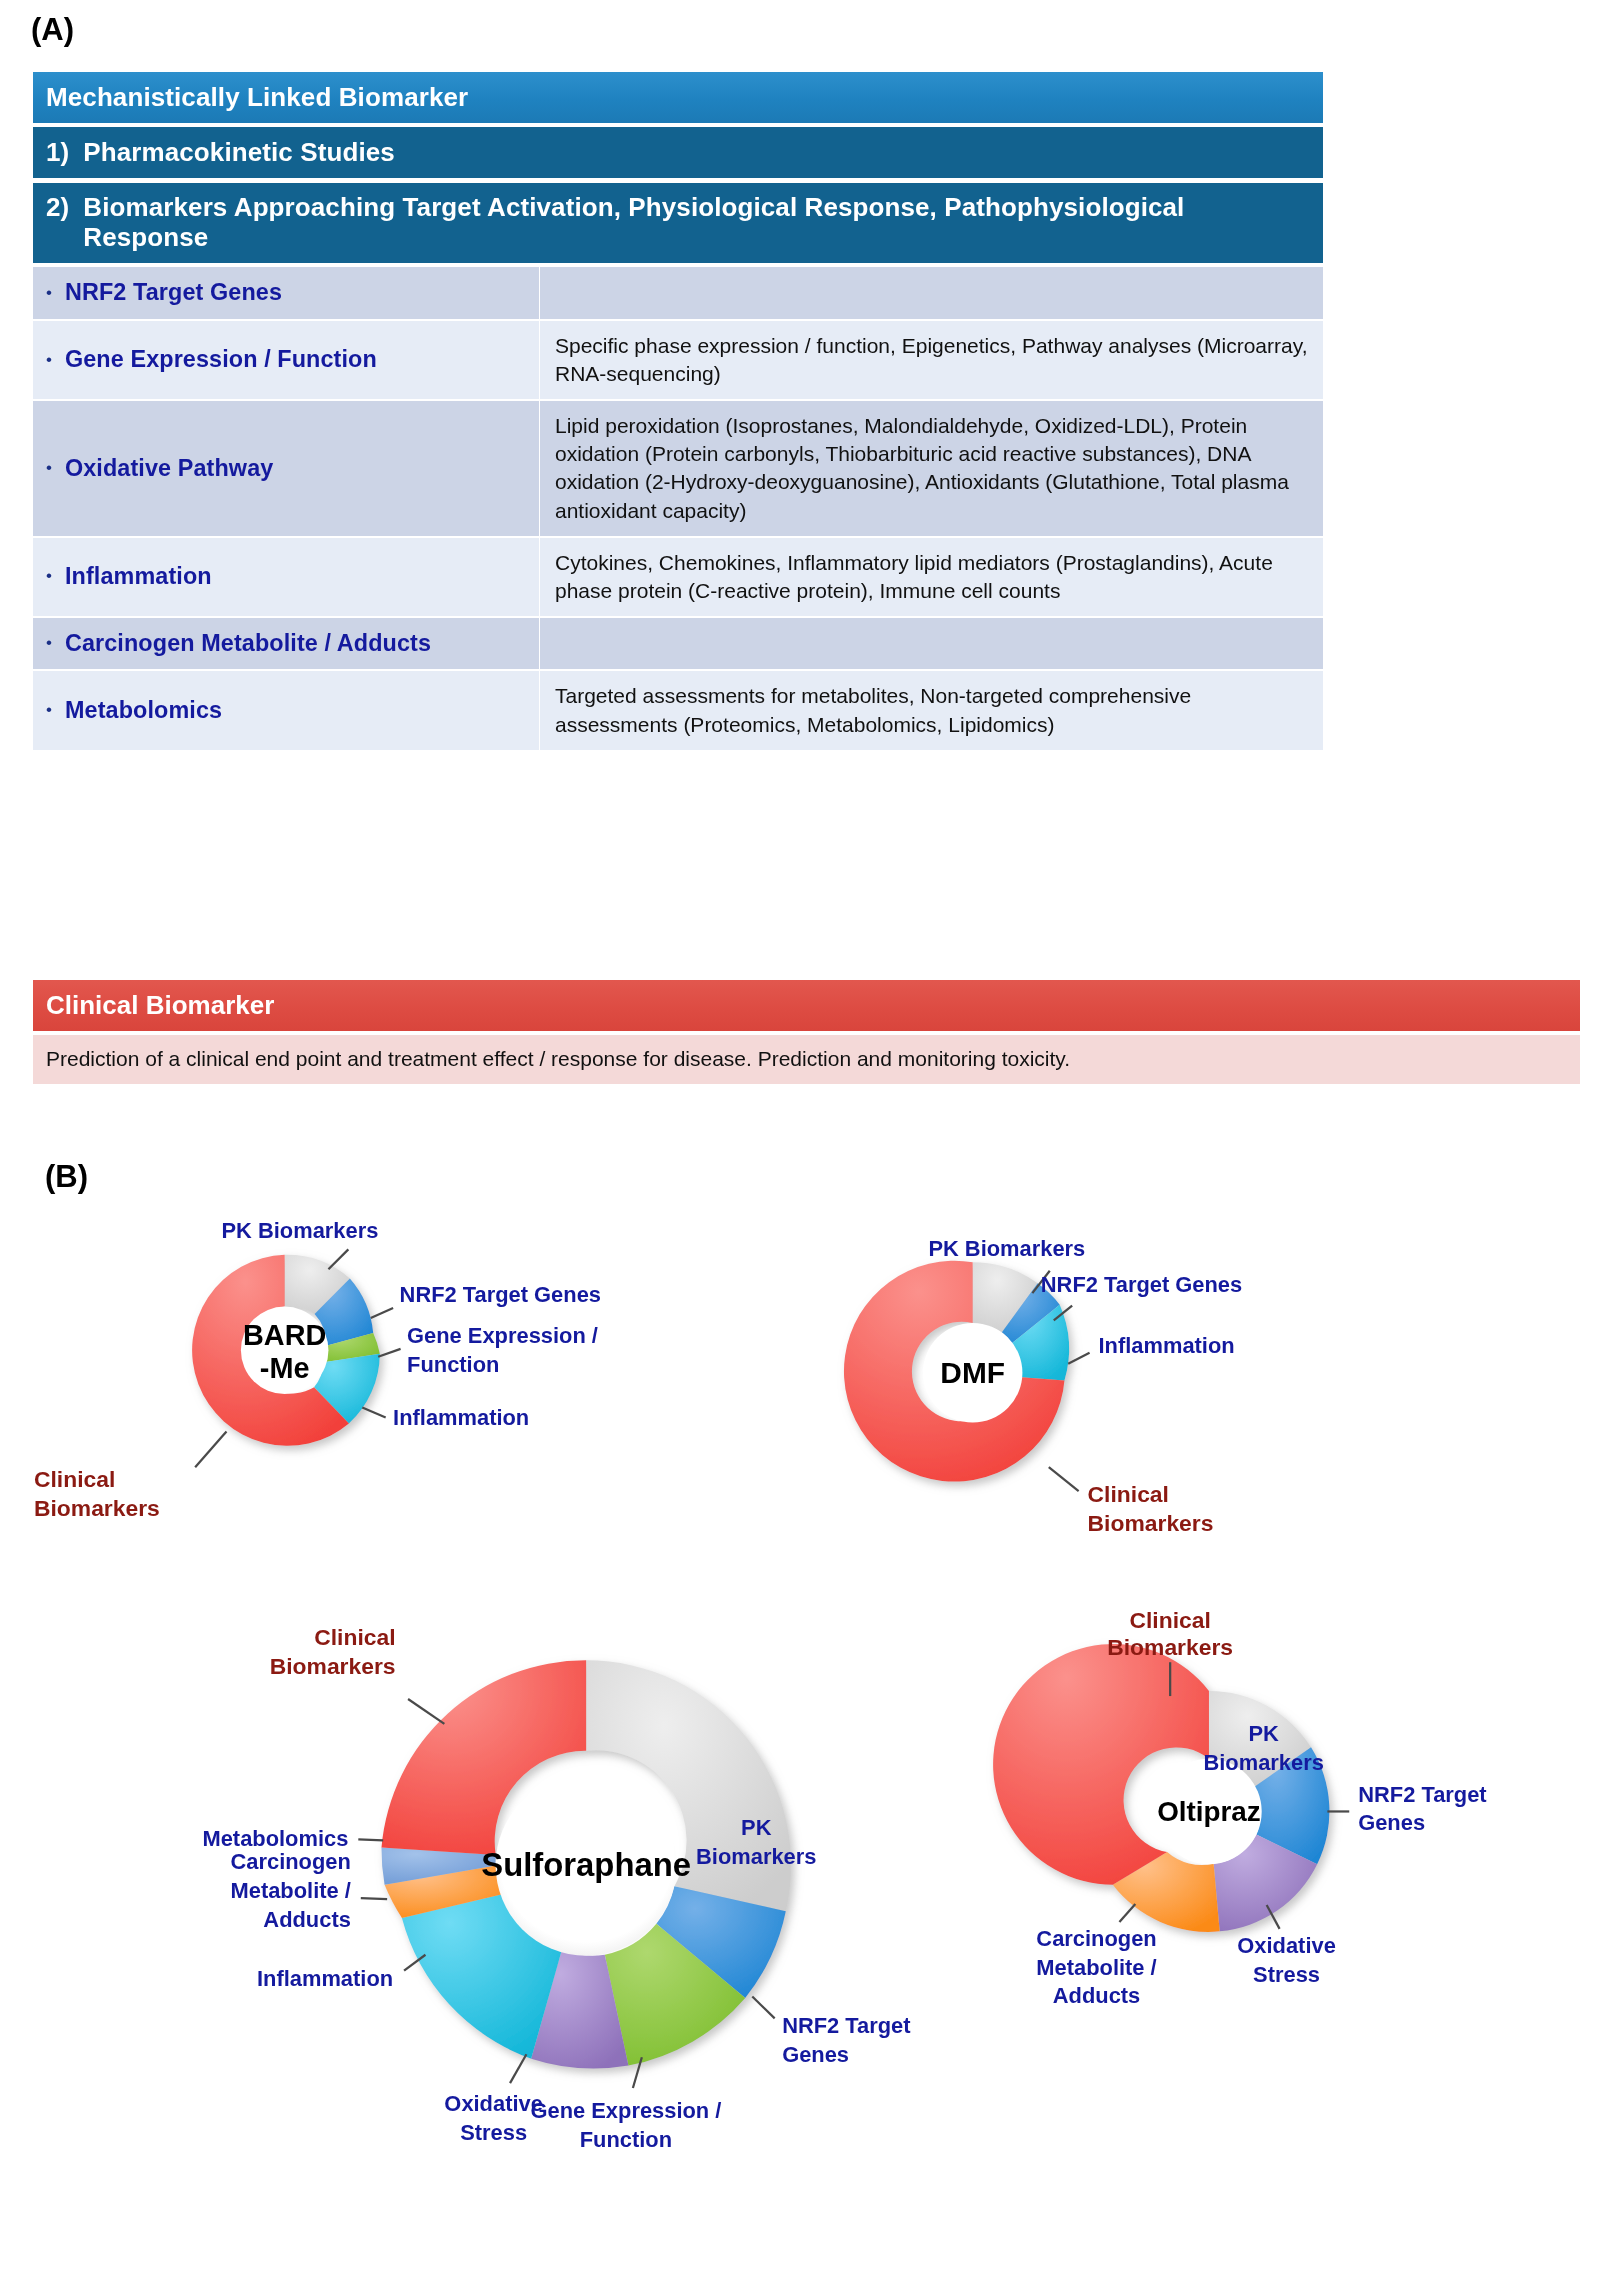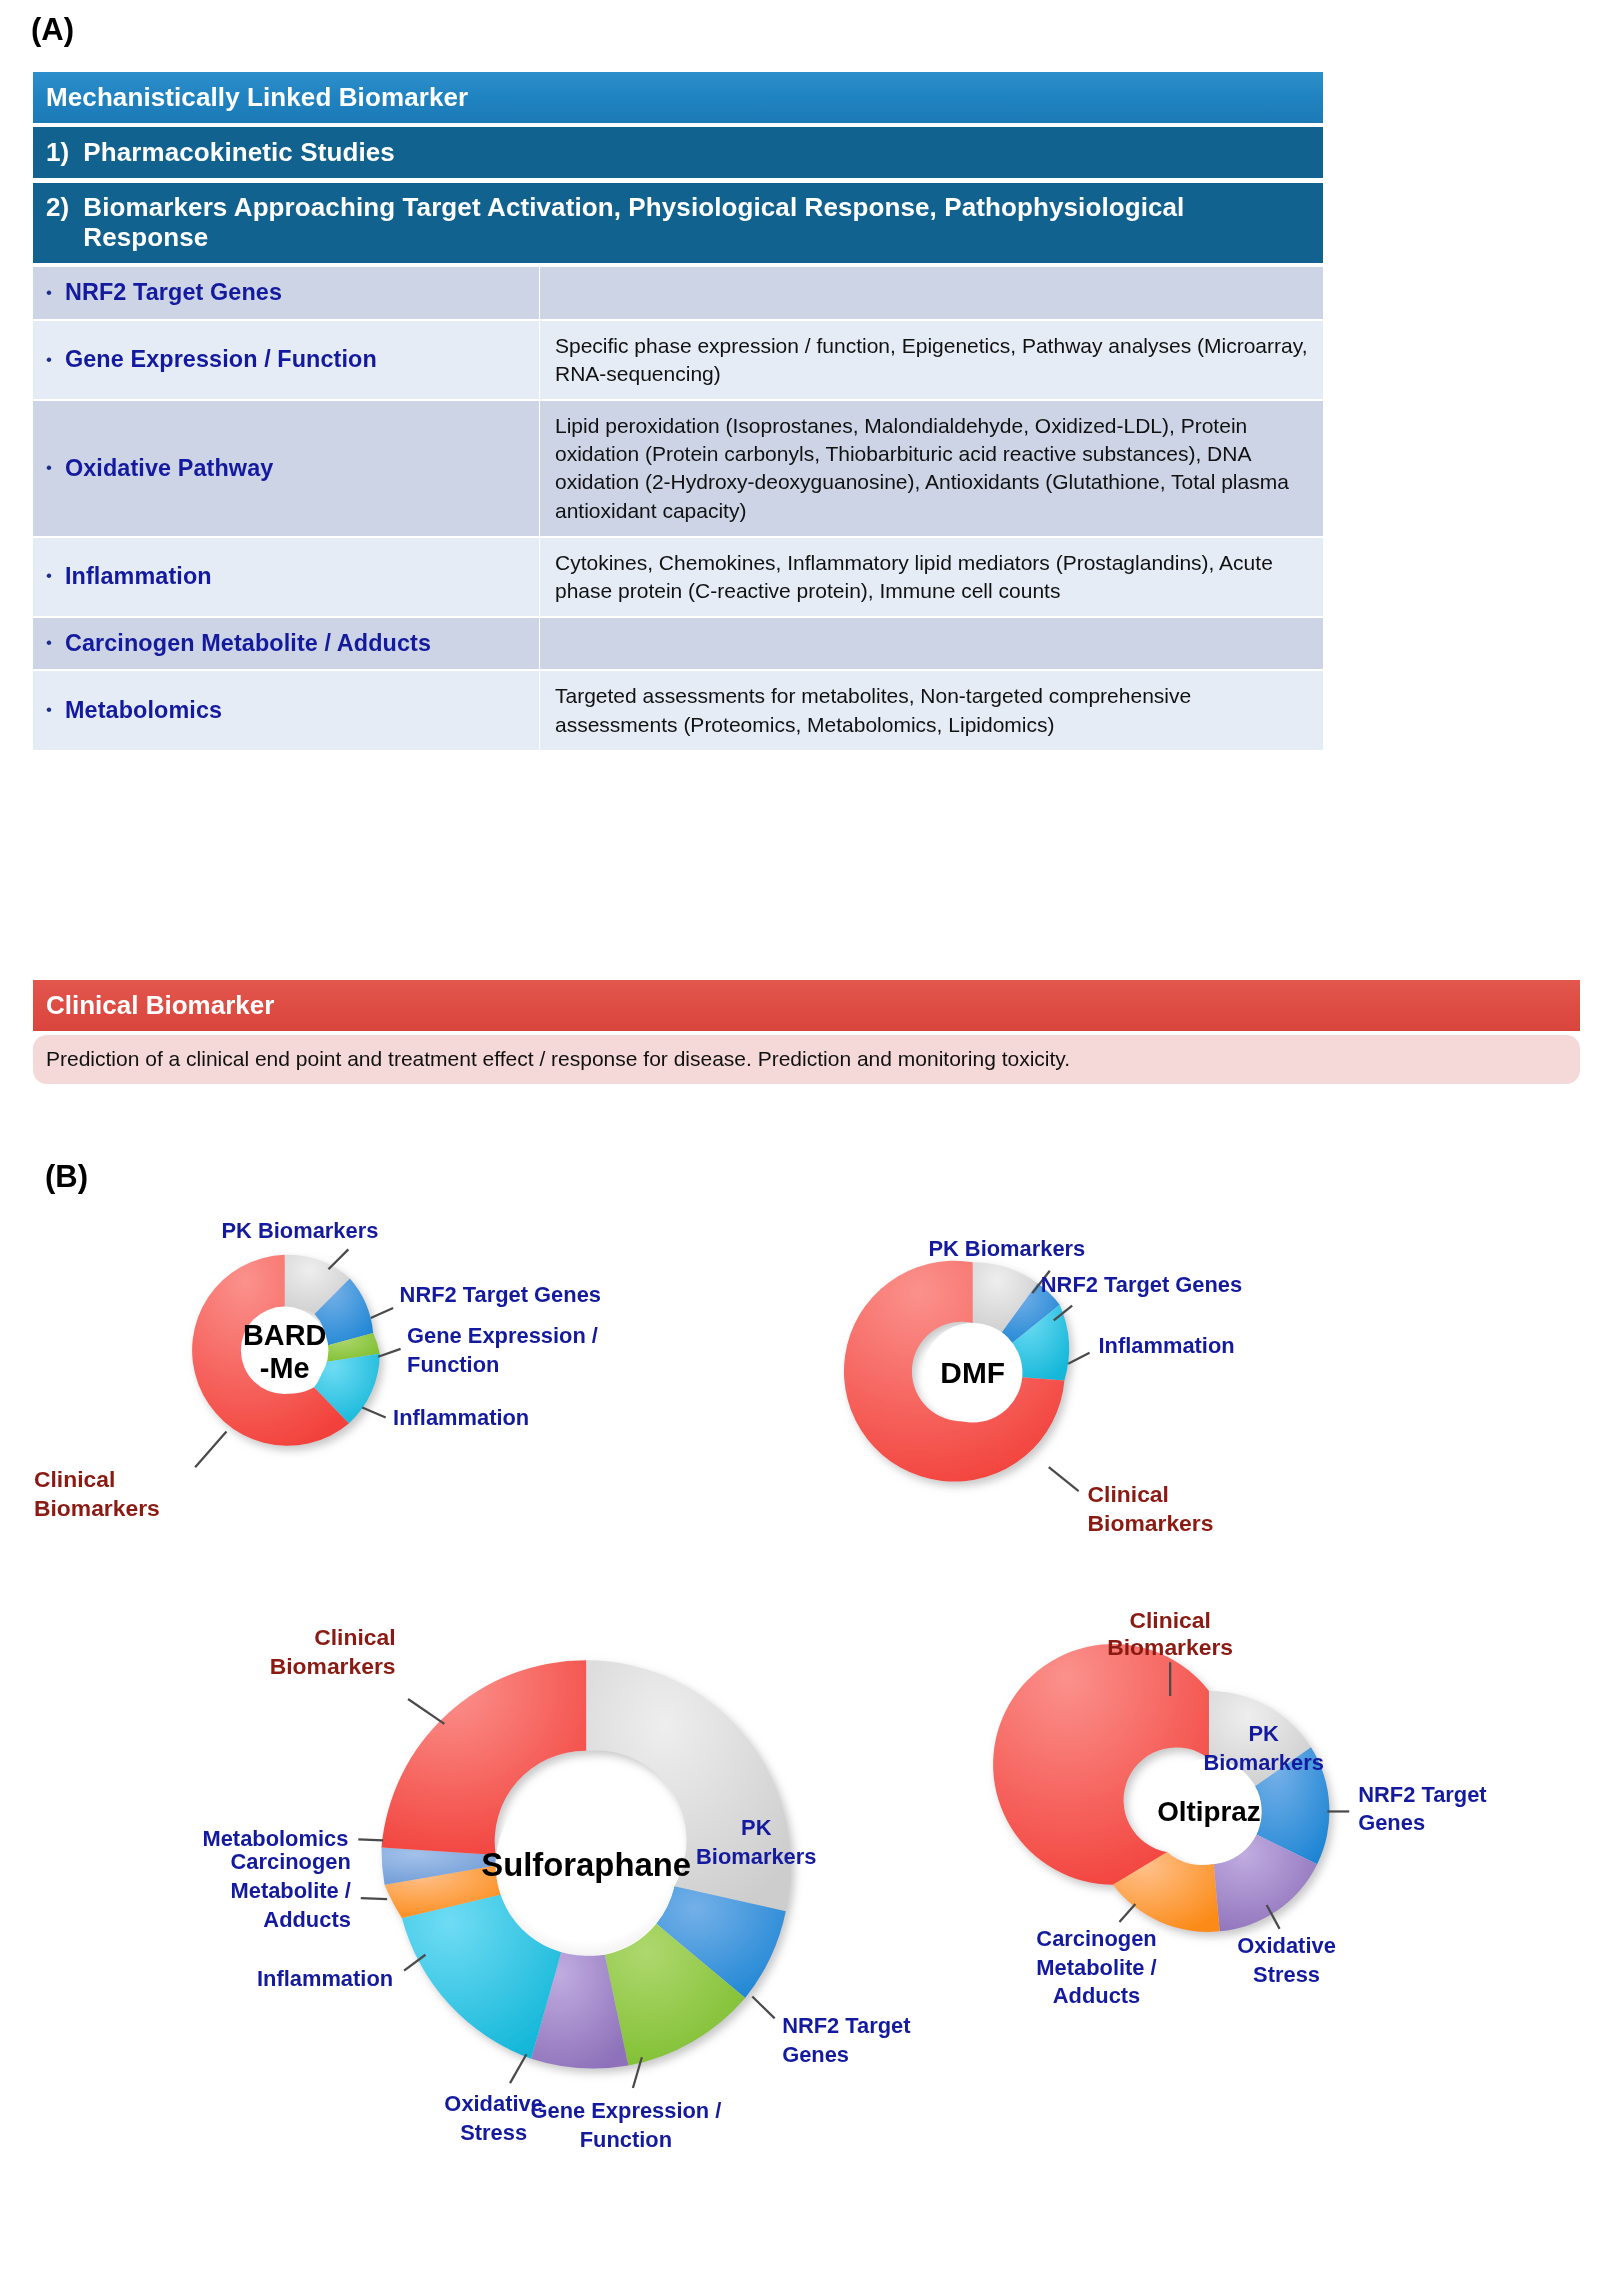--- a/index.html
+++ b/index.html
@@ -118,21 +118,20 @@
     padding: 9.5px 13px 10.4px 13px;
     margin-bottom: 4.5px;
   }
   .band-clinical-body {
     box-sizing: border-box;
     width: 100%;
     background: #f4d9d8;
     color: #111111;
     font-size: 21px;
     padding: 12px 13px 13px 13px;
-    border-radius: 14px;
   }
 
   
   #panel-b {
     position: absolute;
     left: 0;
     top: 1119px;
     width: 1619px;
     height: 1176px;
   }

